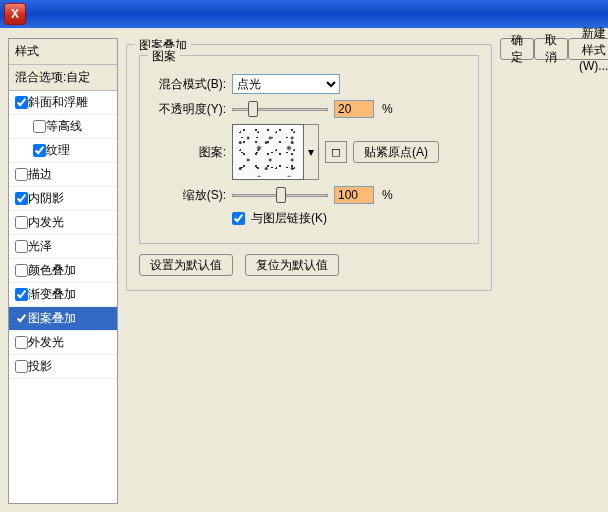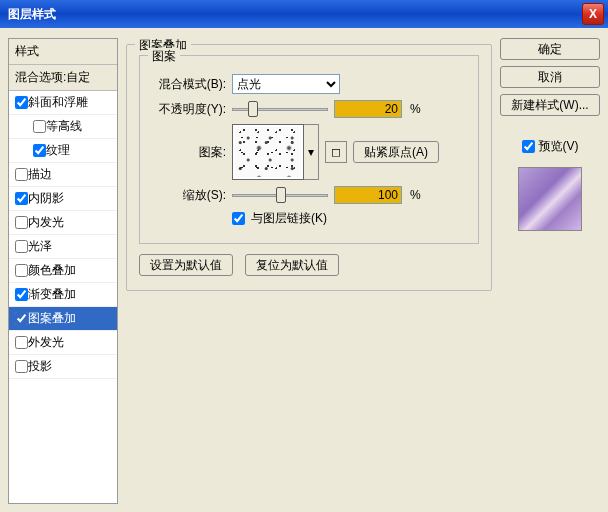--- a/index.html
+++ b/index.html
@@ -18,38 +18,37 @@
 .midcol{flex:1;position:relative}
 .grp{border:1px solid #bbb;border-radius:2px;padding:10px 12px 14px 12px;position:relative;margin-top:6px}
 .grp-title{position:absolute;top:-8px;left:8px;background:#ece9d8;padding:0 4px}
 .inner-grp{border:1px solid #bbb;padding:12px 10px 10px 10px;position:relative}
 .row{display:flex;align-items:center;margin:6px 0;gap:6px}
 .lbl{width:76px;text-align:right}
 select.combo{width:108px;height:20px;border:1px solid #7b9ebd;background:#fff}
 .slider{width:96px;height:18px;position:relative;display:inline-block}
 .slider-track{position:absolute;top:8px;left:0;right:0;height:3px;background:#c8c8c8;border:1px solid #999}
 .slider-thumb{position:absolute;width:10px;height:16px;background:#ece9d8;border:1px solid #555;border-radius:2px;top:1px}
-.numinput{width:68px;height:18px;border:1px solid #7b9ebd;background:#eab308;padding:0 3px;text-align:right}
+.numinput{width:40px;height:18px;border:1px solid #7b9ebd;background:#fdba74;padding:0 3px;text-align:left}
 .pctsign{margin-left:2px}
 .pattern-swatch{width:72px;height:56px;border:1px solid #666;background:#fff;position:relative}
 .pattern-swatch .tex{position:absolute;inset:2px;background:radial-gradient(circle at 30% 30%,#333 1px,transparent 1px),radial-gradient(circle at 60% 50%,#555 1px,transparent 2px),radial-gradient(circle at 45% 70%,#222 1px,transparent 1px),radial-gradient(circle at 20% 60%,#444 1px,transparent 2px),radial-gradient(circle at 75% 25%,#333 1px,transparent 1px),radial-gradient(circle at 80% 70%,#555 1px,transparent 3px);background-size:18px 18px,22px 22px,15px 15px,26px 26px,12px 12px,30px 30px;background-color:#fafafa}
 .drop-arrow{width:16px;height:56px;display:flex;align-items:center;justify-content:center;border:1px solid #888;background:#ece9d8;margin-left:-1px;cursor:pointer}
 .smbtn{width:22px;height:22px;border:1px solid #888;background:#ece9d8;display:flex;align-items:center;justify-content:center;cursor:pointer}
 .btn{height:22px;padding:0 10px;border:1px solid #888;background:#ece9d8;border-radius:3px;cursor:pointer;display:inline-flex;align-items:center;justify-content:center}
 .btnrow{display:flex;gap:12px;justify-content:flex-start;margin-top:10px}
-.rightcol{width:100px;display:flex;flex-direction:column;gap:6px;align-items:stretch}
+.rightcol{width:100px;display:flex;flex-direction:row;align-items:stretch}
 .rightcol .btn{width:100%}
 .preview-chk{display:flex;align-items:center;gap:4px;justify-content:center;margin-top:16px}
 .preview-img{width:64px;height:64px;margin:6px auto 0 auto;border:1px solid #888;background:linear-gradient(135deg,#b8a0d8 0%,#9070c0 40%,#e8d8f0 55%,#a080c8 70%,#d0b8e8 100%)}
 </style>
 </head>
 <body>
 
 <div class="titlebar">
-  <span class="title">图层样式</span>
   <div class="closebtn">
       <span>X</span>
     </div>
 </div>
 
 <div class="dlgbody">
   <div class="leftcol">
     <div class="lefthdr">样式</div>
     <div class="lefthdr">混合选项:自定</div>
     <div id="style-items">

